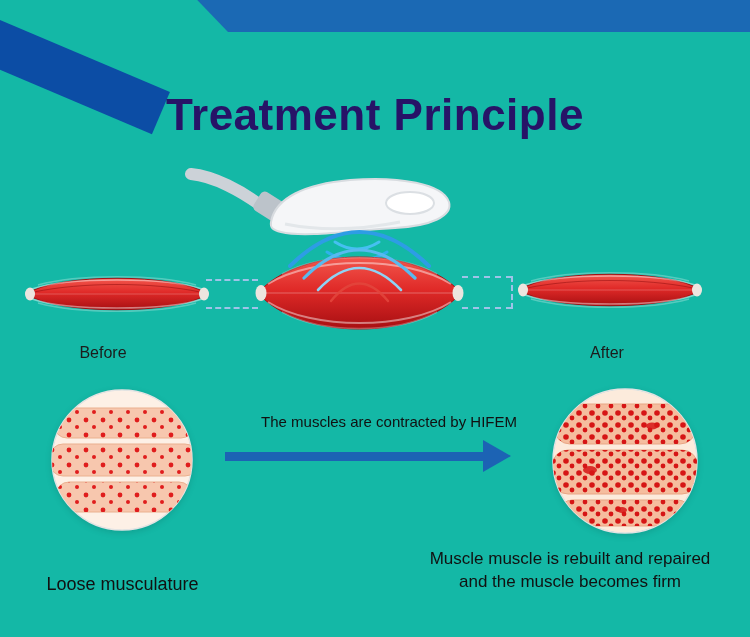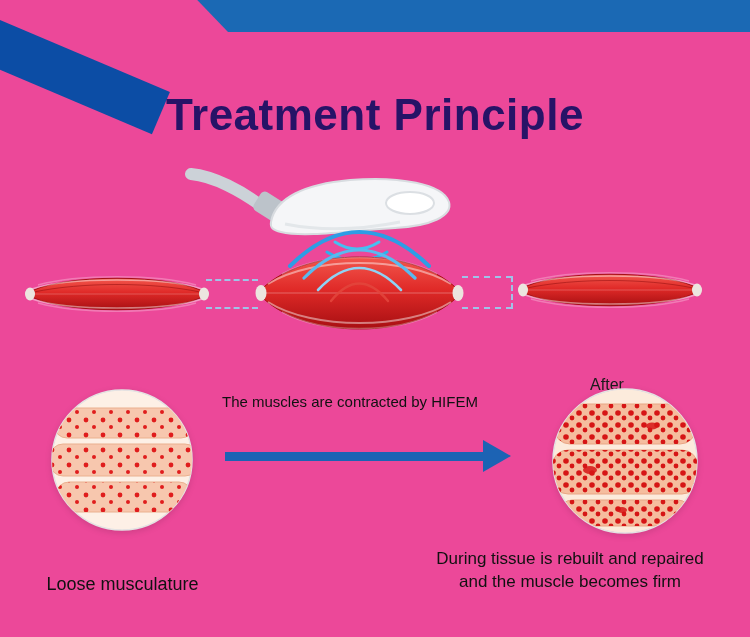--- a/index.html
+++ b/index.html
@@ -1,41 +1,41 @@
 <!DOCTYPE html>
 <html><head>
 <meta charset="utf-8">
 <style>
   html,body{margin:0;padding:0;background:#ffffff;}
   .canvas{
-    position:relative;width:750px;height:637px;background:#ec4899;overflow:hidden;
+    position:relative;width:750px;height:637px;background:#14b8a6;overflow:hidden;
     font-family:"Liberation Sans", sans-serif;color:#1c1c1c;
   }
   
   .top-bar{
     position:absolute;top:0;left:0;width:750px;height:32px;background:#1b69b4;
     clip-path:polygon(26.3% 0, 100% 0, 100% 100%, 30.4% 100%);
   }
   .ribbon{
     position:absolute;top:8px;left:-28px;width:215px;height:46px;background:#0c4da5;
     transform:rotate(23deg);transform-origin:0 0;
   }
   .page-title{
     position:absolute;top:90px;left:0;width:750px;text-align:center;
     font-size:44px;font-weight:700;color:#271367;letter-spacing:.5px;
   }
   .stage-label{
     position:absolute;top:344px;width:110px;text-align:center;
     font-size:16px;color:#1c1c1c;
   }
-  .stage-before{left:48px;} .stage-during{left:305px;} .stage-after{left:552px;margin-top:32px;}
+  .stage-before{left:48px;} .stage-during{left:305px;} .stage-after{left:552px;}
   .dash-h{position:absolute;border-top:2px dashed #9fc3e8;height:0;}
   .dash-v{position:absolute;border-left:2px dashed #9fc3e8;width:0;}
   .caption{
-    position:absolute;left:222px;top:393px;width:295px;text-align:left;
+    position:absolute;left:222px;top:413px;width:295px;text-align:right;
     font-size:15px;color:#111111;
   }
   .arrow-shaft{position:absolute;left:225px;top:452px;width:258px;height:9px;background:#1c63b4;}
   .arrow-head{
     position:absolute;left:483px;top:440px;width:0;height:0;
     border-top:16px solid transparent;border-bottom:16px solid transparent;
     border-left:28px solid #1c63b4;
   }
   .result-label-left{
     position:absolute;left:15px;top:542px;width:215px;text-align:center;
@@ -132,20 +132,21 @@
     <ellipse cx="8" cy="32" rx="5" ry="6.5" fill="#ece5df"></ellipse>
     <ellipse cx="182" cy="32" rx="5" ry="6.5" fill="#ece5df"></ellipse>
   </svg>
 
   <div class="dash-h" style="left:206px;top:279px;width:52px;"></div>
   <div class="dash-h" style="left:206px;top:307px;width:52px;"></div>
   <div class="dash-h" style="left:462px;top:276px;width:50px;"></div>
   <div class="dash-h" style="left:462px;top:307px;width:50px;"></div>
   <div class="dash-v" style="left:511px;top:276px;height:33px;"></div>
 
+  <div class="stage-label stage-before">Before</div>
   <div class="stage-label stage-after">After</div>
 
   <svg class="abs tissue" style="left:48px;top:386px;" width="148" height="148" viewBox="0 0 148 148">
     <defs>
       <clipPath id="clipL">
           <circle cx="74" cy="74" r="70"></circle>
         </clipPath>
       <pattern id="dotsL" width="17" height="15" patternUnits="userSpaceOnUse">
         <circle cx="4" cy="4" r="2.4" fill="#e01d1d"></circle>
         <circle cx="12" cy="11" r="2" fill="#e01d1d"></circle>
@@ -185,17 +186,17 @@
       <rect x="2" y="64" width="146" height="44" rx="16" fill="url(#dotsR)"></rect>
       <rect x="10" y="114" width="130" height="26" rx="12" fill="url(#dotsR)"></rect>
       <ellipse cx="40" cy="84" rx="7" ry="4" fill="#d61515" opacity=".85"></ellipse>
       <ellipse cx="102" cy="40" rx="6" ry="3.5" fill="#d61515" opacity=".85"></ellipse>
       <ellipse cx="72" cy="124" rx="5" ry="3" fill="#d61515" opacity=".85"></ellipse>
     </g>
   </svg>
 
   <div class="result-label-left">Loose musculature</div>
   <div class="result-label-right">
-    <span style="display:block;">During tissue is rebuilt and repaired</span>
+    <span style="display:block;">Muscle muscle is rebuilt and repaired</span>
     <span style="display:block;">and the muscle becomes firm</span>
   </div>
 
 </div>
 
 </body></html>

